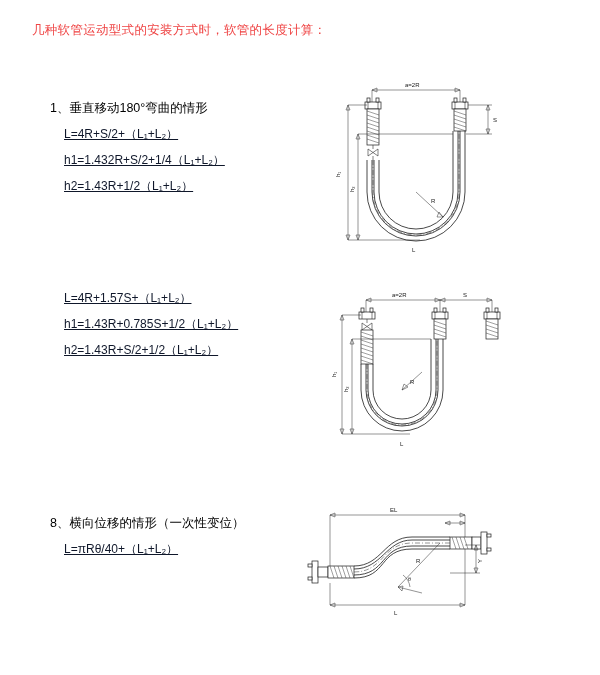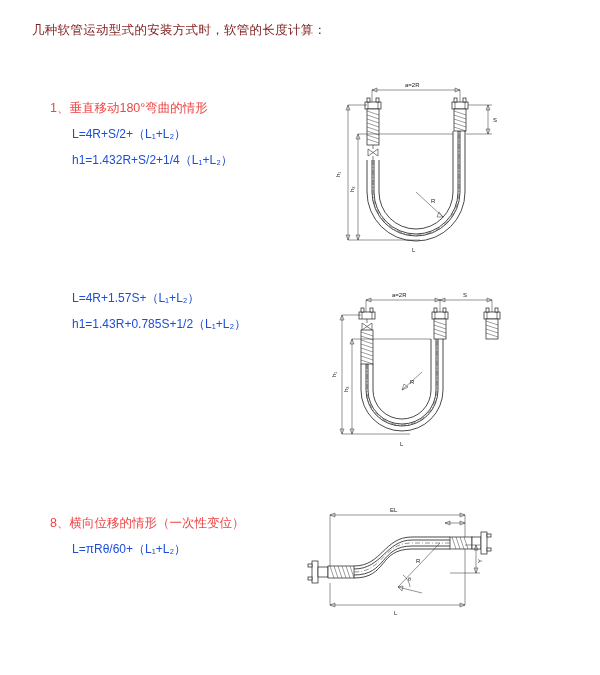--- a/index.html
+++ b/index.html
@@ -18,49 +18,50 @@
   .page {
     position: absolute;
     inset: 0;
   }
   .heading {
     position: absolute;
     left: 32px;
     top: 22px;
     font-size: 12.5px;
     letter-spacing: 0.3px;
-    color: #7f1d1d;
+    color: #ef4444;
     white-space: nowrap;
   }
   .section {
     position: absolute;
     left: 0;
     width: 600px;
   }
   .sec1 { top: 100px; }
   .sec2 { top: 290px; }
   .sec3 { top: 515px; }
 
   .text-col {
     position: absolute;
     left: 50px;
     top: 0;
     width: 260px;
   }
   .sec-title {
     font-size: 12.5px;
-    color: #ef4444;
+    color: #000000;
     white-space: nowrap;
     margin-bottom: 9px;
   }
   .formula {
     font-size: 12px;
-    color: #1d4ed8;
+    color: #0f172a;
     white-space: nowrap;
-    margin: 0 0 9px 22px;
+    margin: 0 0 9px 14px;
+    text-decoration: underline;
   }
   .fig {
     position: absolute;
   }
   .fig1 { left: 310px; top: -28px; }
   .fig2 { left: 310px; top: -8px; }
   .fig3 { left: 290px; top: -14px; }
 
   svg { display: block; }
   .ln { stroke: #1a1a1a; stroke-width: 0.8; fill: none; }
@@ -85,20 +86,21 @@
 
 <div class="page">
 
   <div class="heading">几种软管运动型式的安装方式时，软管的长度计算：</div>
 
   <div class="section sec1">
     <div class="text-col">
       <div class="sec-title">1、垂直移动180°弯曲的情形</div>
       <div class="formula">L=4R+S/2+（L₁+L₂）</div>
       <div class="formula">h1=1.432R+S/2+1/4（L₁+L₂）</div>
+      <div class="formula">h2=1.43R+1/2（L₁+L₂）</div>
     </div>
 
     <div class="fig fig1">
       <svg width="210" height="195" viewBox="0 0 210 195">
 
         <line class="dim" x1="62" y1="18" x2="150" y2="18"></line>
         <path class="dim" d="M62,18 l5,-2 l0,4 z" fill="#2b2b2b"></path>
         <path class="dim" d="M150,18 l-5,-2 l0,4 z" fill="#2b2b2b"></path>
         <text class="lbl" x="95" y="15">a=2R</text>
 
@@ -171,20 +173,21 @@
 
         <text class="lbl" x="102" y="180">L</text>
       </svg>
     </div>
   </div>
 
   <div class="section sec2">
     <div class="text-col">
       <div class="formula">L=4R+1.57S+（L₁+L₂）</div>
       <div class="formula">h1=1.43R+0.785S+1/2（L₁+L₂）</div>
+      <div class="formula">h2=1.43R+S/2+1/2（L₁+L₂）</div>
     </div>
 
     <div class="fig fig2">
       <svg width="215" height="175" viewBox="0 0 215 175">
 
         <line class="dim" x1="56" y1="18" x2="130" y2="18"></line>
         <path class="dim" d="M56,18 l5,-2 l0,4 z" fill="#2b2b2b"></path>
         <path class="dim" d="M130,18 l-5,-2 l0,4 z" fill="#2b2b2b"></path>
         <text class="lbl" x="82" y="15">a=2R</text>
 
@@ -263,21 +266,21 @@
         <line class="dim" x1="42" y1="57" x2="121" y2="57"></line>
 
         <text class="lbl" x="90" y="164">L</text>
       </svg>
     </div>
   </div>
 
   <div class="section sec3">
     <div class="text-col">
       <div class="sec-title">8、横向位移的情形（一次性变位）</div>
-      <div class="formula">L=πRθ/60+（L₁+L₂）</div>
+      <div class="formula">L=πRθ/40+（L₁+L₂）</div>
     </div>
 
     <div class="fig fig3">
       <svg width="215" height="130" viewBox="0 0 215 130">
 
         <line class="dim" x1="40" y1="14" x2="175" y2="14"></line>
         <path class="dim" d="M40,14 l5,-2 l0,4 z" fill="#2b2b2b"></path>
         <path class="dim" d="M175,14 l-5,-2 l0,4 z" fill="#2b2b2b"></path>
         <text class="lbl" x="100" y="11">EL</text>
         <line class="dim" x1="40" y1="14" x2="40" y2="72"></line>

